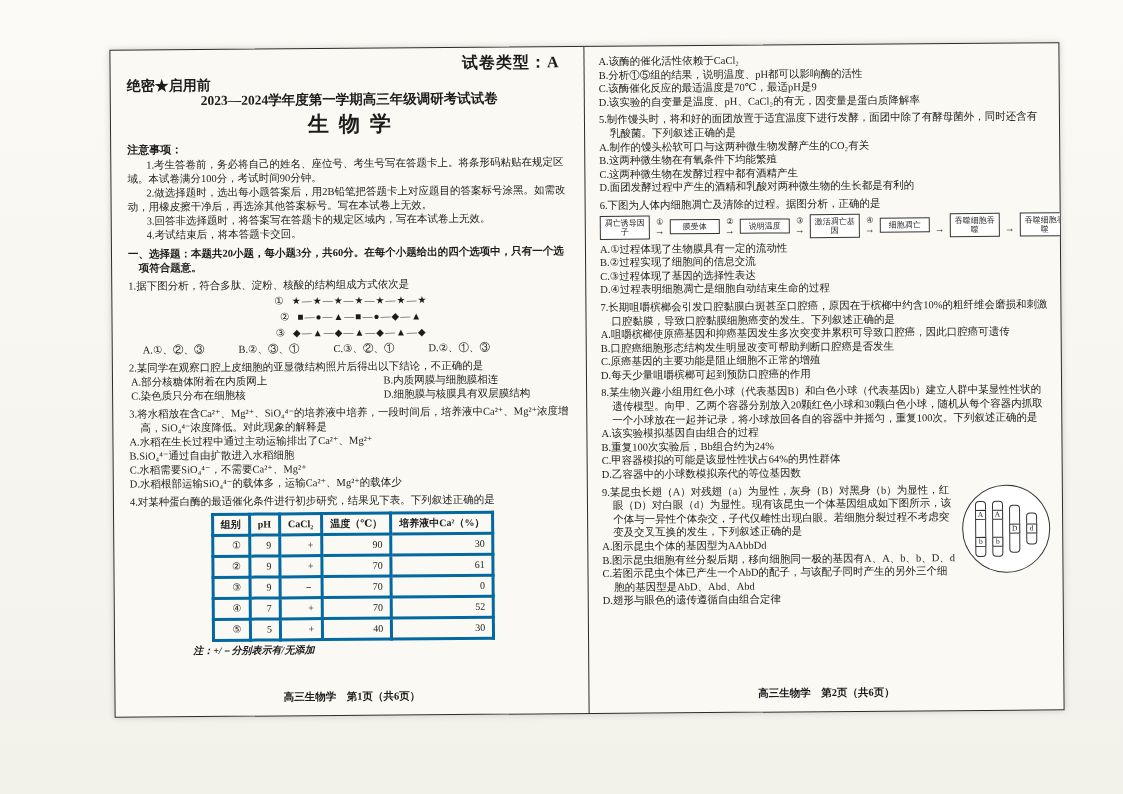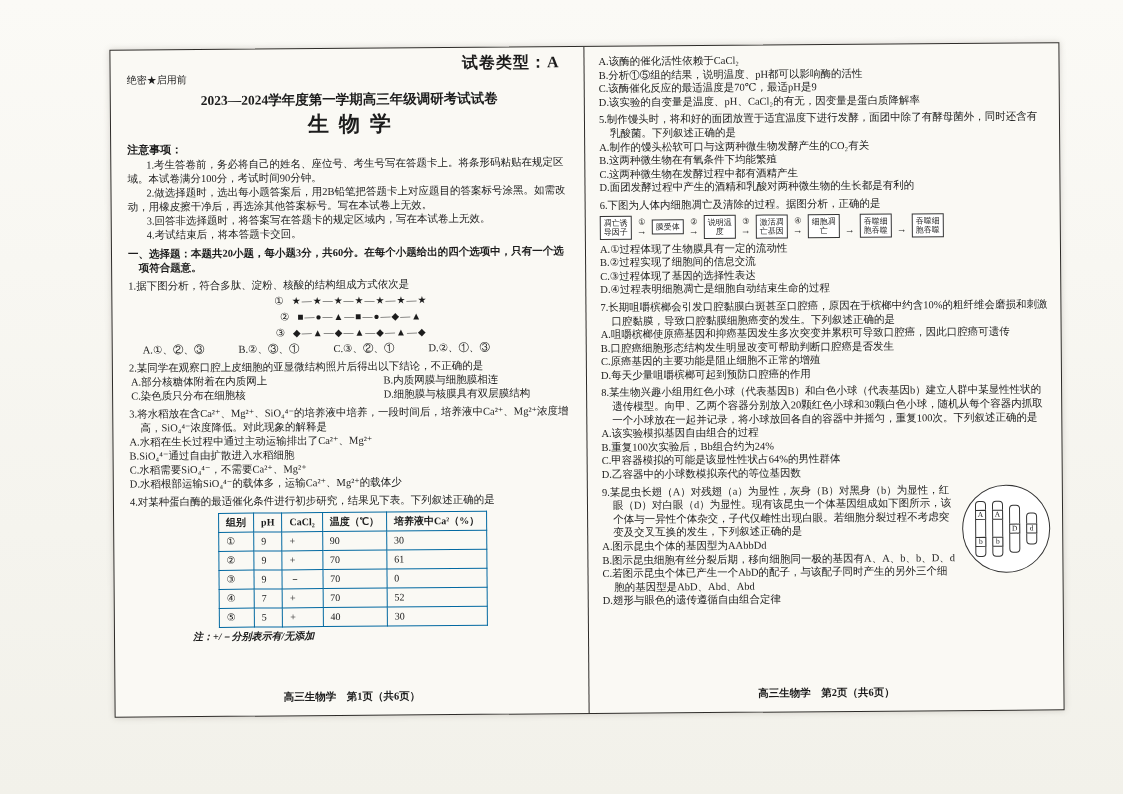--- a/index.html
+++ b/index.html
@@ -17,46 +17,46 @@
     transform:rotate(-0.45deg);
     box-shadow:0 0 6px rgba(90,85,75,.25);
   }
   .col{position:relative;box-sizing:border-box;overflow:hidden;}
   .col-left{width:50%;border-right:1.4px solid #2e2c29;padding:14px 12px 34px 16px;}
   .col-right{width:50%;padding:8px 12px 34px 14px;}
   p,div{font-size:10.5px;line-height:14px;}
   .col-right p{line-height:13.6px;}
   
   .hdr-band{position:relative;height:26px;}
-  .secret{position:absolute;left:0;top:9px;font-weight:normal;font-size:10px;}
+  .secret{position:absolute;left:0;top:15px;font-weight:bold;font-size:14px;}
   .paper-type{position:absolute;right:12px;top:-6px;font-weight:bold;font-size:16px;letter-spacing:1px;text-align:right;}
   .title{text-align:center;font-weight:bold;font-size:13.5px;margin:4px 0 2px;}
   .subject{text-align:center;font-weight:bold;font-size:21px;letter-spacing:10px;padding-left:10px;margin:10px 0 10px;}
   
   .notice-head{font-weight:bold;font-size:11px;margin:4px 0 2px;}
   .notice-item{margin:0;text-indent:1.8em;}
   .sec-head{font-weight:bold;margin:5px 0 1px;padding-left:1em;text-indent:-1em;}
   
   .q{margin-top:4px;}
   .stem{margin:2px 0 0;padding-left:1.05em;text-indent:-1.05em;}
   .opt{margin:0;padding-left:1.1em;text-indent:-1.1em;}
   .opt-row{display:flex;gap:34px;margin:1px 0 0 14px;}
   .opt-grid{display:grid;grid-template-columns:57% 43%;margin-left:2px;}
   
   .shape-row{display:flex;justify-content:center;align-items:center;gap:8px;margin:2px 0;}
   .shape-label{font-size:10.5px;}
   .shapes{font-size:10px;letter-spacing:1px;}
   
   .qtable{border-collapse:collapse;margin:4px auto 2px;}
-  .qtable th,.qtable td{border:1px solid #0369a1;font-size:10px;line-height:12px;padding:3px 7px;text-align:left;font-family:Liberation Serif, serif;}
+  .qtable th,.qtable td{border:3px solid #0369a1;font-size:10px;line-height:12px;padding:3px 7px;text-align:right;}
   .qtable th{font-weight:bold;}
   .tnote{font-weight:bold;font-style:italic;font-size:10px;margin:2px 0 0 62px;}
   
   .flow{display:flex;align-items:center;margin:3px 0 3px 0;}
-  .fnode{flex:0 0 auto;border:1px solid #333;width:32px;box-sizing:border-box;padding:2px 1px;font-size:8px;line-height:9px;text-align:center;background:#fff;}
+  .fnode{flex:0 0 auto;border:1px solid #333;width:50px;box-sizing:border-box;padding:2px 1px;font-size:8px;line-height:9px;text-align:center;background:#fff;}
   .farrow{flex:0 0 auto;display:flex;flex-direction:column;align-items:center;width:20px;}
   .fnum{font-size:8px;line-height:8px;height:8px;}
   .fa{font-size:10px;line-height:9px;}
   
   .chrom-fig{float:right;margin:2px 0 2px 6px;}
   .chrom-circle{width:86px;height:86px;border:1.3px solid #333;border-radius:50%;background:#fff;
     display:flex;justify-content:center;align-items:center;gap:6px;}
   .cbar{width:9px;border:1px solid #333;border-radius:4px;background:#fff;
     display:flex;flex-direction:column;justify-content:space-around;align-items:center;}
   .cbar.h1{height:54px;}

